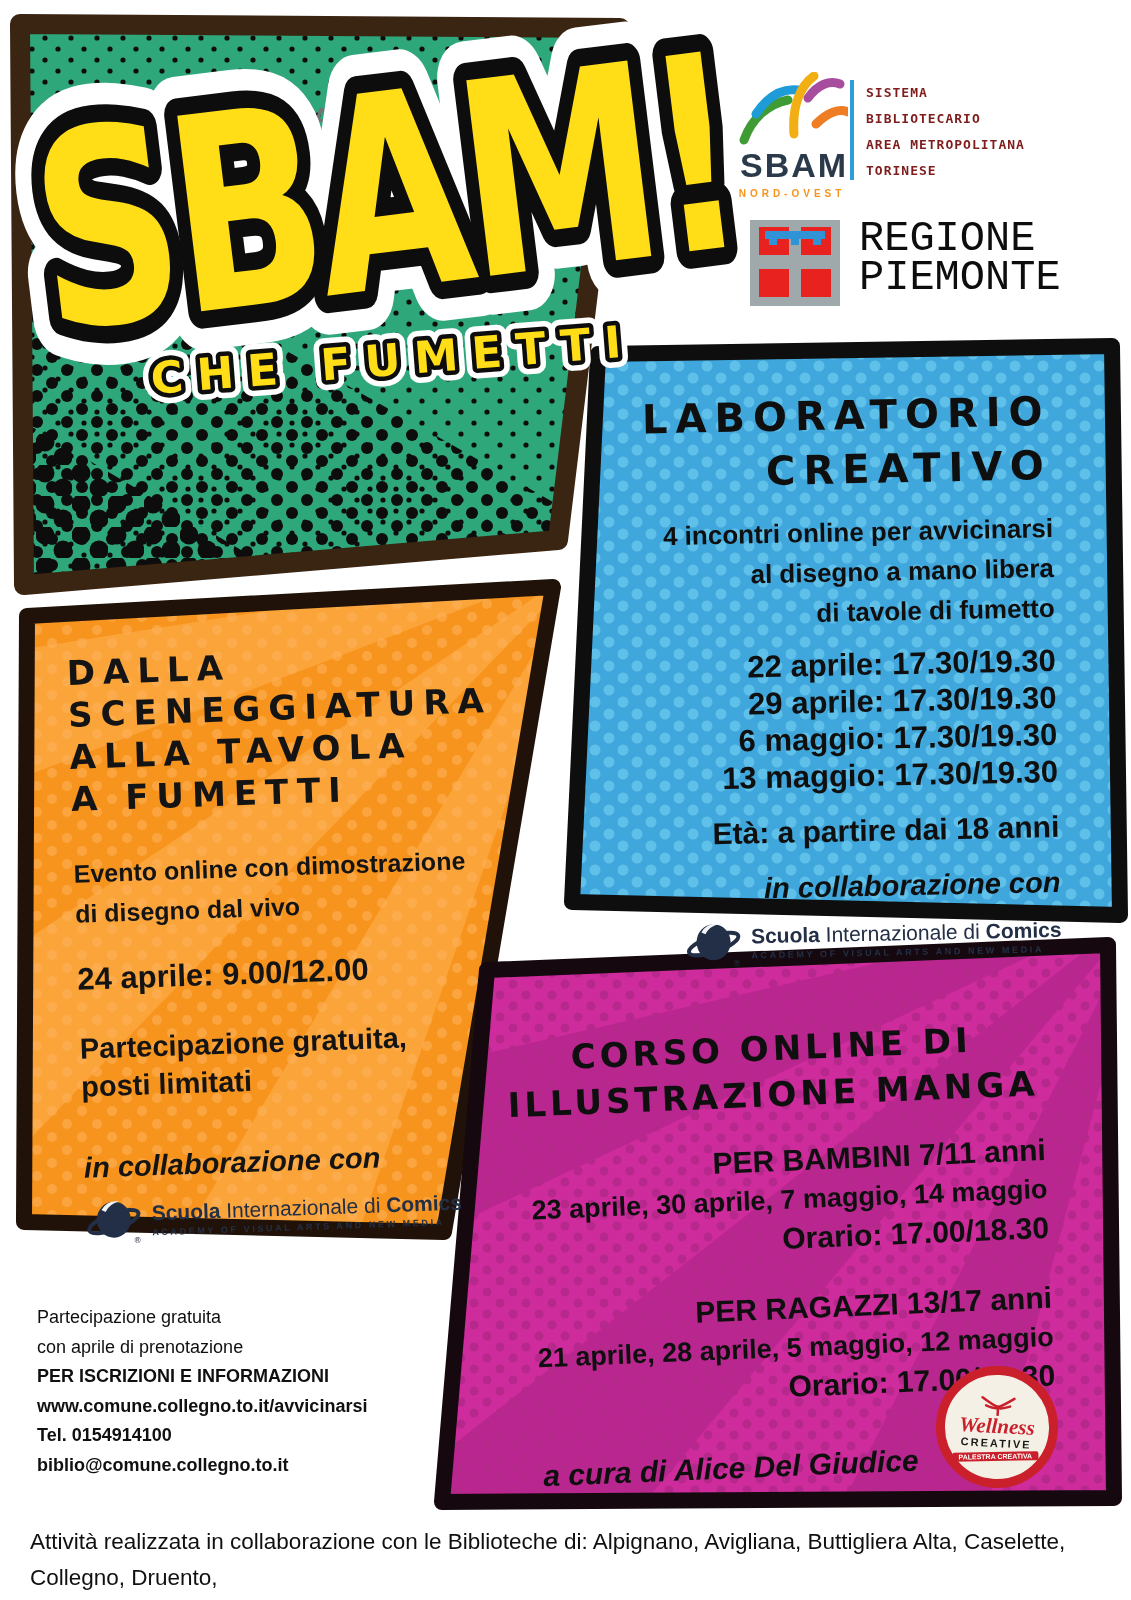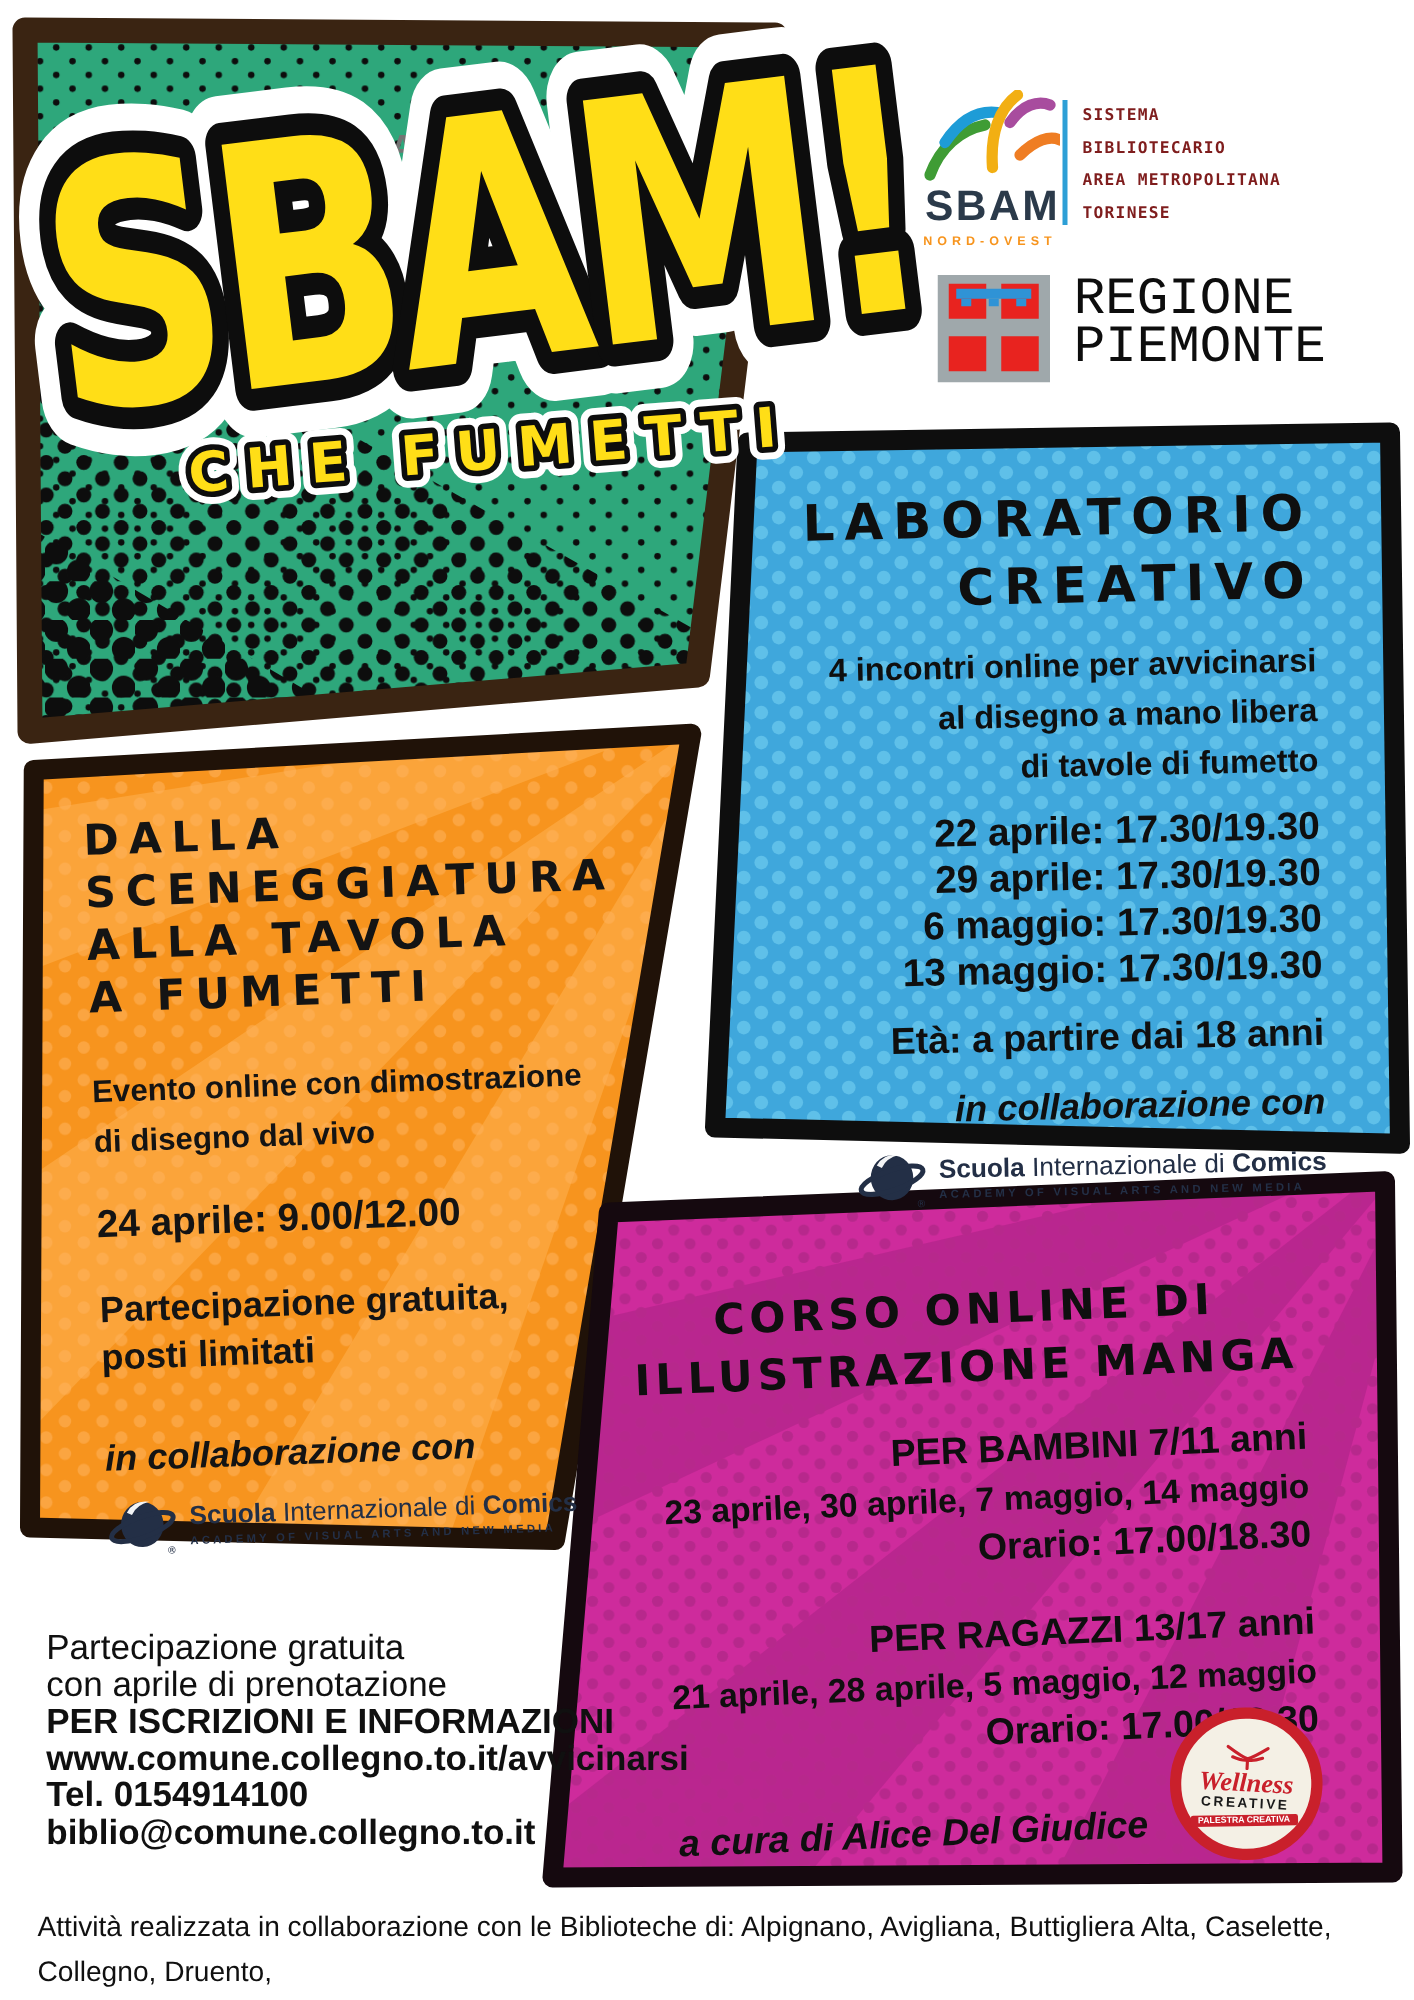--- a/index.html
+++ b/index.html
@@ -67,21 +67,21 @@
   .wellness{left:936px;top:1366px;width:104px;height:104px;border:9px solid #C9202B;
             border-radius:50%;background:#F4F0E5;transform:rotate(3deg);
             display:flex;flex-direction:column;align-items:center;justify-content:center;}
   .wellness .wname{font-family:"Liberation Serif",serif;font-style:italic;font-weight:700;
                    font-size:21px;color:#C9202B;line-height:20px;}
   .wellness .wsub{font-size:11px;font-weight:700;letter-spacing:2px;color:#1a1a1a;margin-top:1px;}
   .wellness .wband{font-size:7px;font-weight:700;color:#fff;background:#C9202B;
                    padding:1px 6px;border-radius:2px;margin-top:3px;transform:rotate(-4deg);}
 
   
-  .contact{left:37px;top:1303px;font-size:28px;line-height:29.5px;color:#101010;}
+  .contact{left:37px;top:1303px;font-size:18px;line-height:29.5px;color:#101010;}
   .contact div:nth-child(n+3){font-weight:700;}
   .footer{left:30px;top:1524px;width:1085px;font-size:22.5px;line-height:36px;color:#101010;}
 </style>
 </head>
 <body>
 
 <div class="poster">
 
   <svg class="abs" style="left:0;top:0" width="1131" height="1600" viewBox="0 0 1131 1600">
     <defs>

